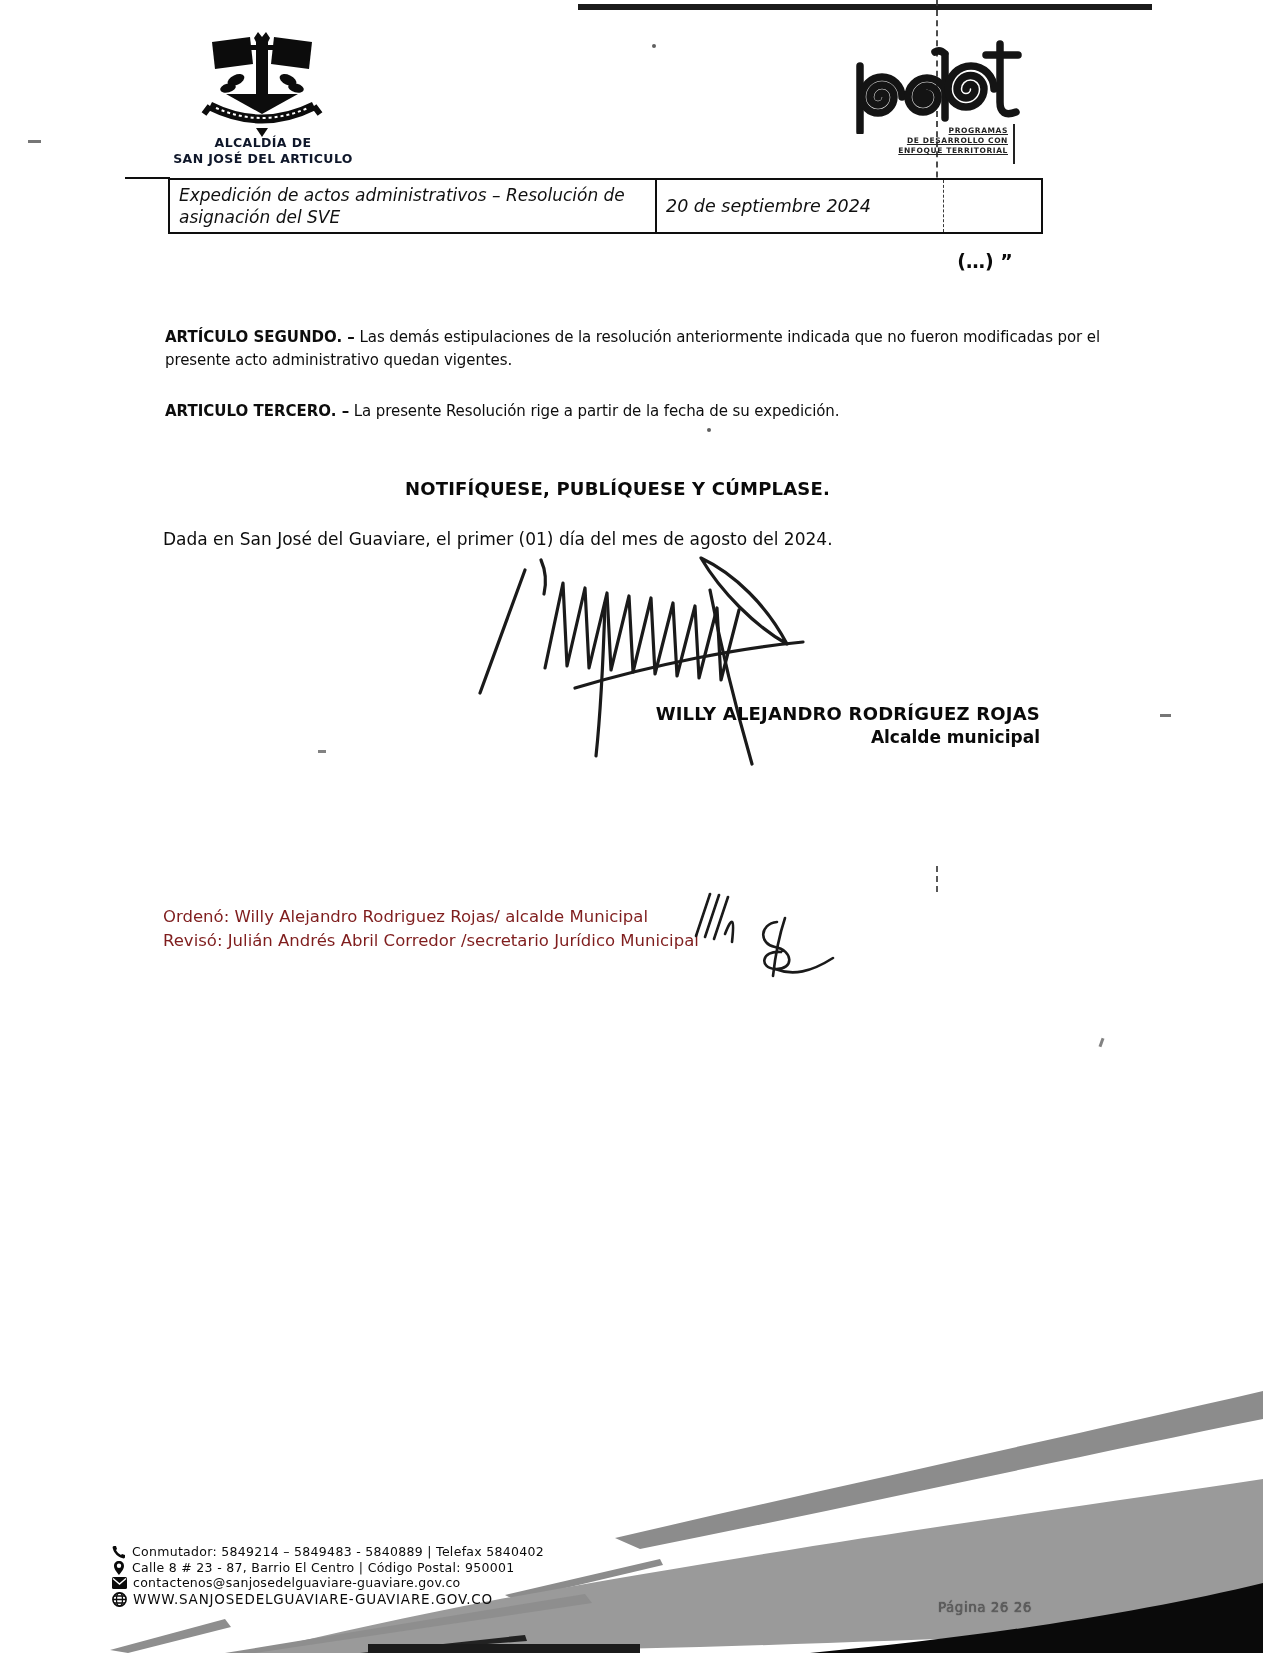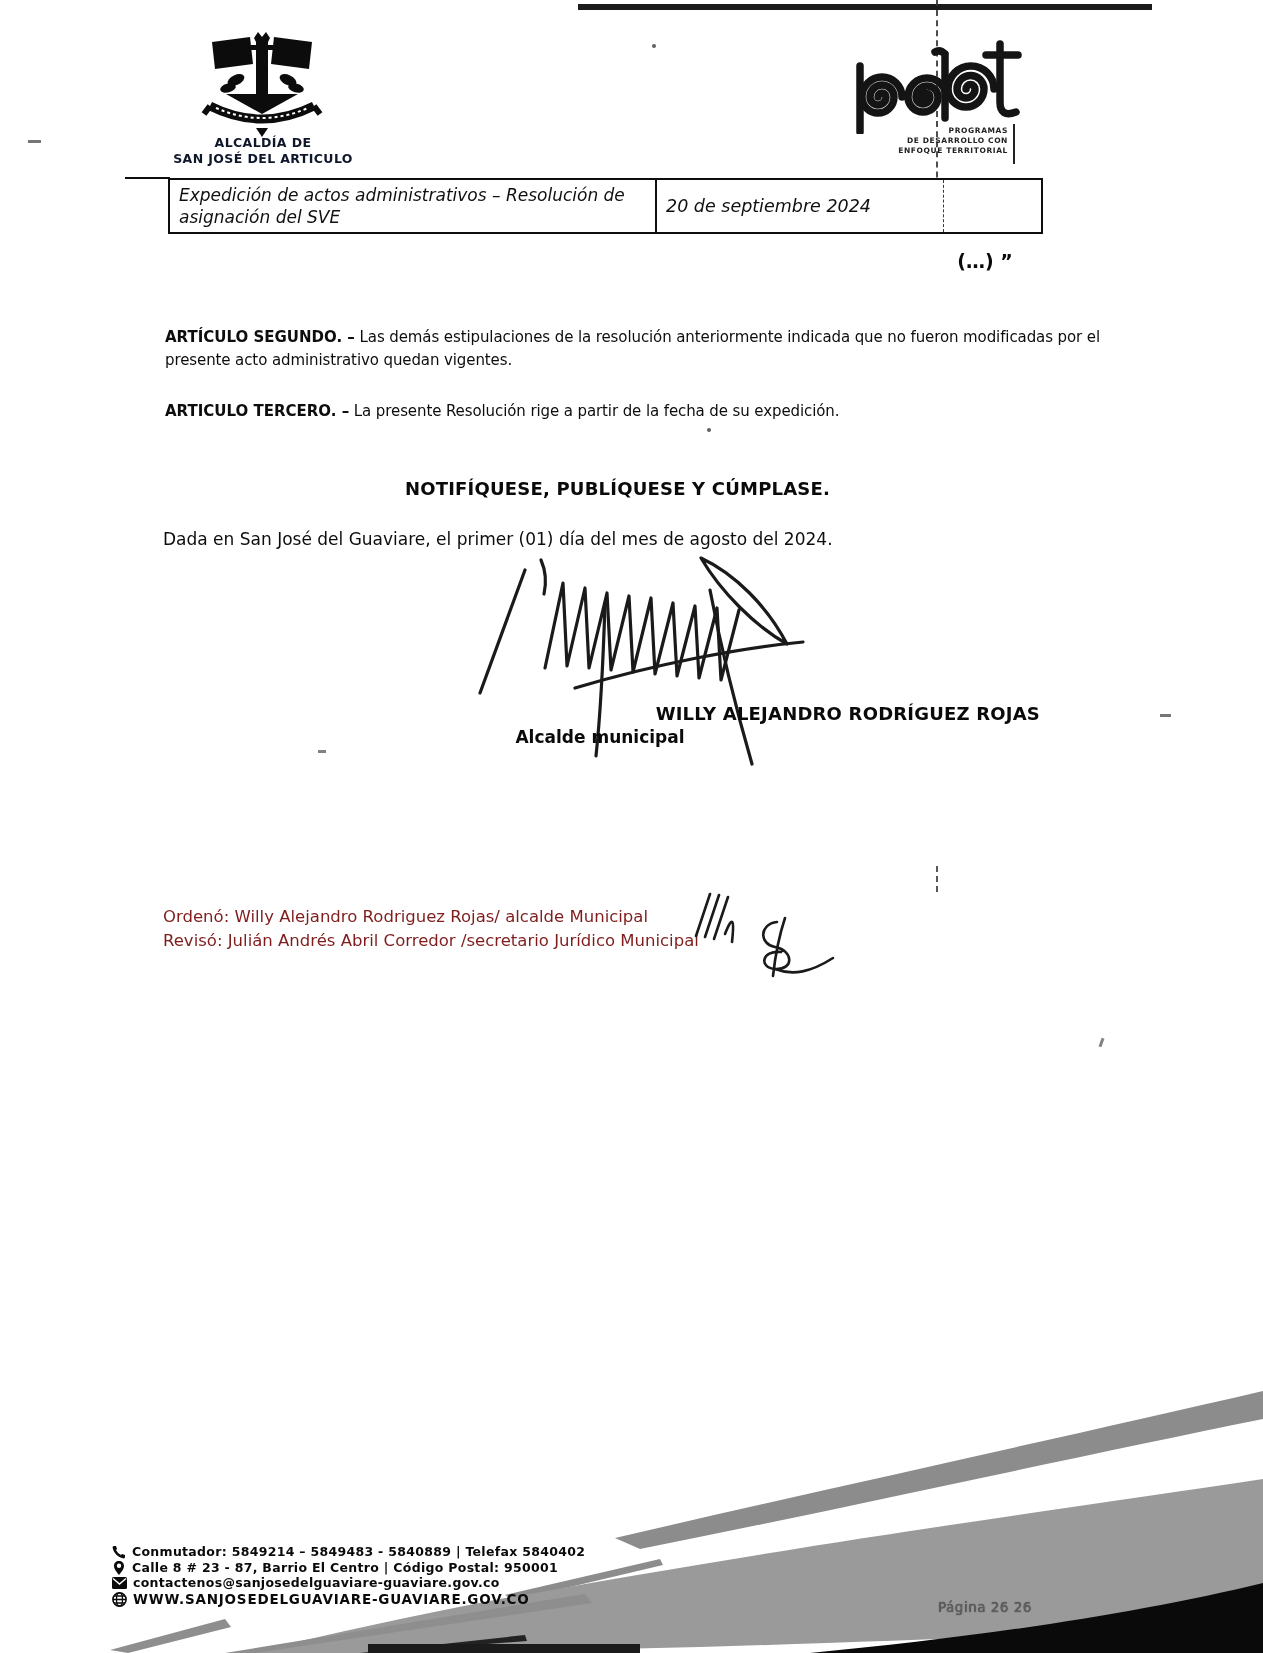--- a/index.html
+++ b/index.html
@@ -4,42 +4,42 @@
 <style>
   html,body{margin:0;padding:0;background:#e8e8e8;}
   .page{
     position:relative;width:1263px;height:1653px;margin:0 auto;
     background:#ffffff;overflow:hidden;
     font-family:"DejaVu Sans","Liberation Sans",sans-serif;color:#111;
   }
   .abs{position:absolute;}
   
   .org-name{font-weight:bold;font-size:12.5px;letter-spacing:.4px;text-align:center;line-height:1.25;color:#0f172a;}
-  .pdet-tagline{font-weight:bold;font-size:7.5px;line-height:1.35;letter-spacing:.6px;text-align:right;color:#222;}
+  .pdet-tagline{font-weight:bold;font-size:7.5px;line-height:1.35;letter-spacing:.6px;text-align:right;color:#222;text-decoration:underline;}
   
   .meta-table{
     left:168px;top:178px;width:875px;height:56px;
     border:2.5px solid #0e0e0e;display:flex;box-sizing:border-box;background:#fff;
   }
   .meta-cell{box-sizing:border-box;padding:4px 9px;font-style:italic;font-size:17px;line-height:1.3;color:#101010;}
   .meta-cell.c1{width:487px;border-right:2.5px solid #0e0e0e;}
   .meta-cell.c2{width:287px;border-right:1.5px dashed #3a3a3a;display:flex;align-items:center;font-size:17.5px;}
   .meta-cell.c3{flex:1;}
   .rule-ext{background:#0e0e0e;}
   
   .para{font-size:15px;line-height:1.52;letter-spacing:-.1px;color:#0d0d0d;}
   .para b{letter-spacing:0;}
   .quote-close{font-weight:bold;font-size:19px;color:#0a0a0a;}
   .notify{font-weight:bold;font-size:18px;text-align:center;letter-spacing:.2px;color:#0a0a0a;}
   .issued{font-size:17px;color:#0d0d0d;}
   .signer{text-align:center;font-weight:bold;font-size:18px;color:#0a0a0a;letter-spacing:.2px;}
   .signer-title{text-align:center;font-weight:bold;font-size:17px;color:#0a0a0a;}
   .order-line{font-size:16.5px;color:#7f1d1d;line-height:1.45;}
   
-  .f-line{display:flex;align-items:center;gap:6px;font-weight:bold;font-size:12.5px;color:#0a0a0a;letter-spacing:.3px;line-height:14.5px;white-space:nowrap;}
+  .f-line{display:flex;align-items:center;gap:6px;font-weight:normal;font-size:12.5px;color:#0a0a0a;letter-spacing:.3px;line-height:14.5px;white-space:nowrap;}
   .f-line.web{font-size:13.5px;letter-spacing:.8px;}
   .page-label{font-size:13.5px;color:#5f5f5f;letter-spacing:.5px;text-shadow:0 0 1px #2a2a2a;}
   .artifact{background:#1b1b1b;}
   svg{display:block;}
 </style>
 </head>
 <body>
 
 <div class="page">
 
@@ -142,21 +142,21 @@
         <path d="M90 120 L108 35 L112 118 L130 40 L134 120 L152 45 L156 122 L174 48 L178 124 L196 50 L200 126 L218 55 L222 128 L240 58 L244 130 L262 60 L266 132 L284 62"></path>
         <path d="M246 10 C280 26 312 58 332 96 C300 78 266 44 246 10 Z"></path>
         <path d="M120 140 C200 116 285 100 348 94"></path>
         <path d="M150 55 C148 120 144 180 141 208"></path>
         <path d="M255 42 C268 110 286 178 297 216"></path>
       </g>
     </svg>
   </div>
 
   <div class="abs signer" style="left:160px;top:703px;width:880px;text-align:right;">WILLY ALEJANDRO RODRÍGUEZ ROJAS</div>
-  <div class="abs signer-title" style="left:160px;top:727px;width:880px;">Alcalde municipal</div>
+  <div class="abs signer-title" style="left:160px;top:727px;width:880px;text-align:right;">Alcalde municipal</div>
 
   <div class="abs order-line" style="left:163px;top:905px;width:700px;">Ordenó: Willy Alejandro Rodriguez Rojas/ alcalde Municipal</div>
   <div class="abs order-line" style="left:163px;top:929px;width:700px;">Revisó: Julián Andrés Abril Corredor /secretario Jurídico Municipal</div>
 
   <div class="abs" style="left:692px;top:888px;">
     <svg width="52" height="58" viewBox="0 0 52 58">
       <g fill="none" stroke="#1a1a1a" stroke-width="2.6" stroke-linecap="round">
         <path d="M4 48 L18 6"></path>
         <path d="M13 49 L27 7"></path>
         <path d="M22 51 L36 9"></path>

